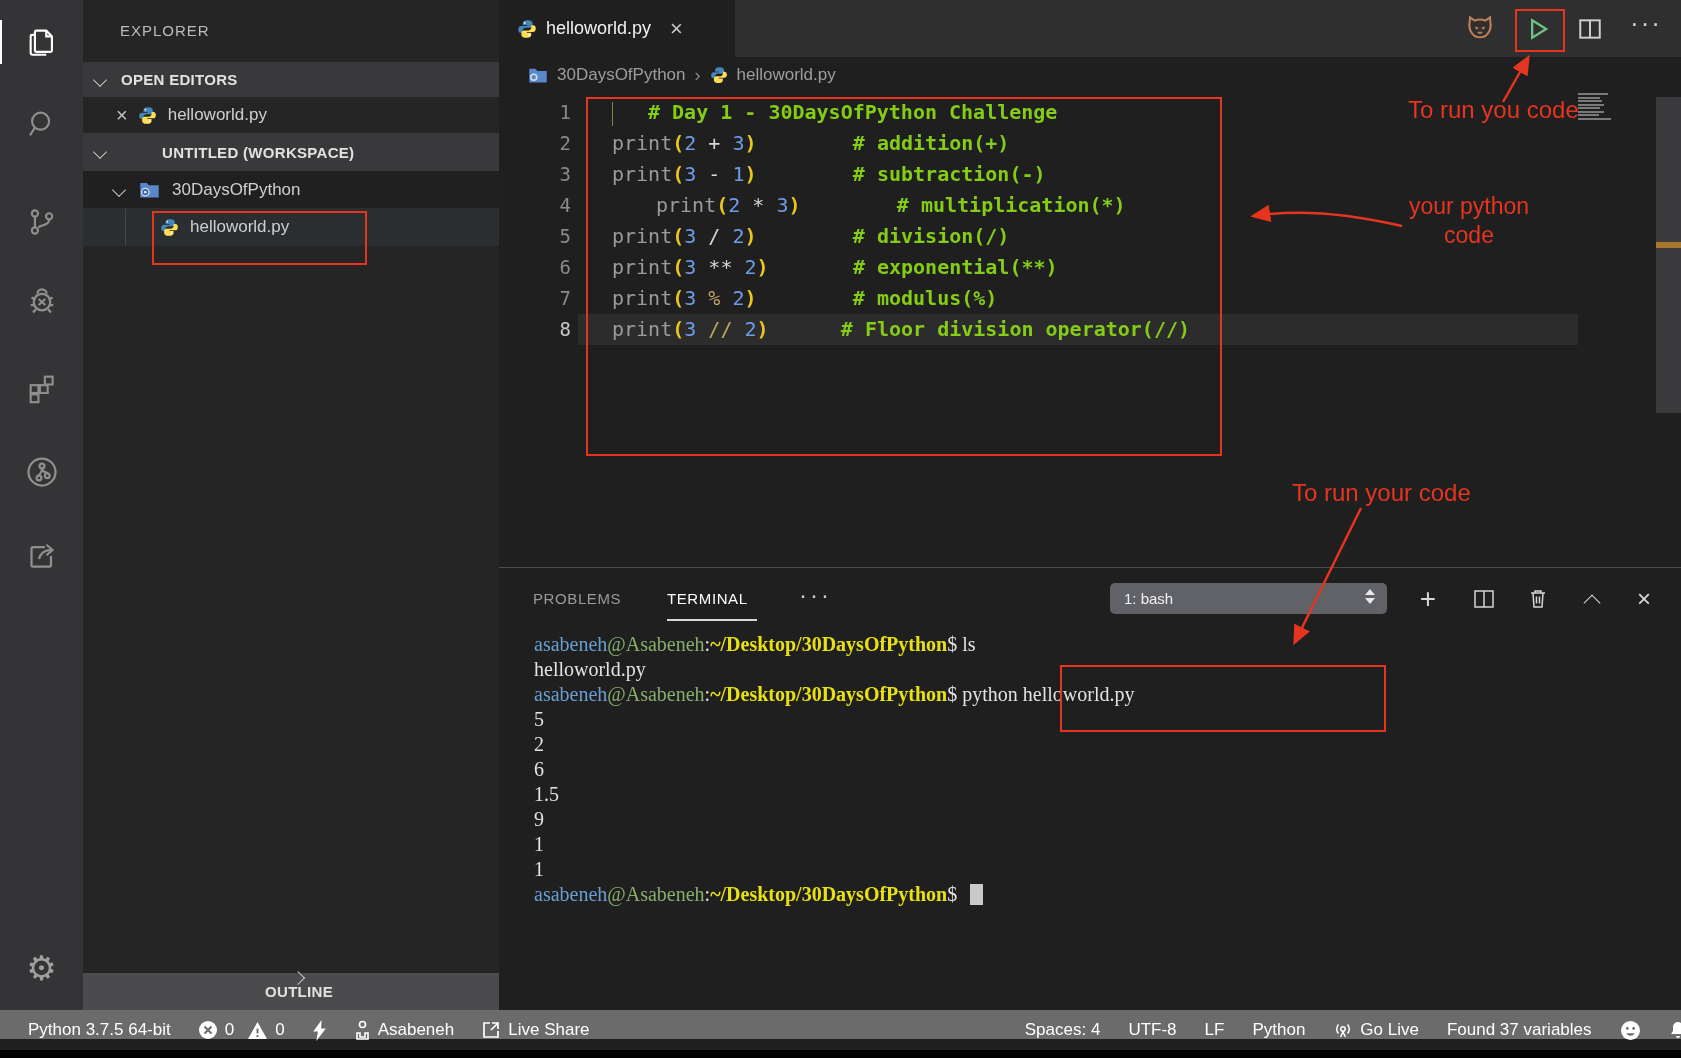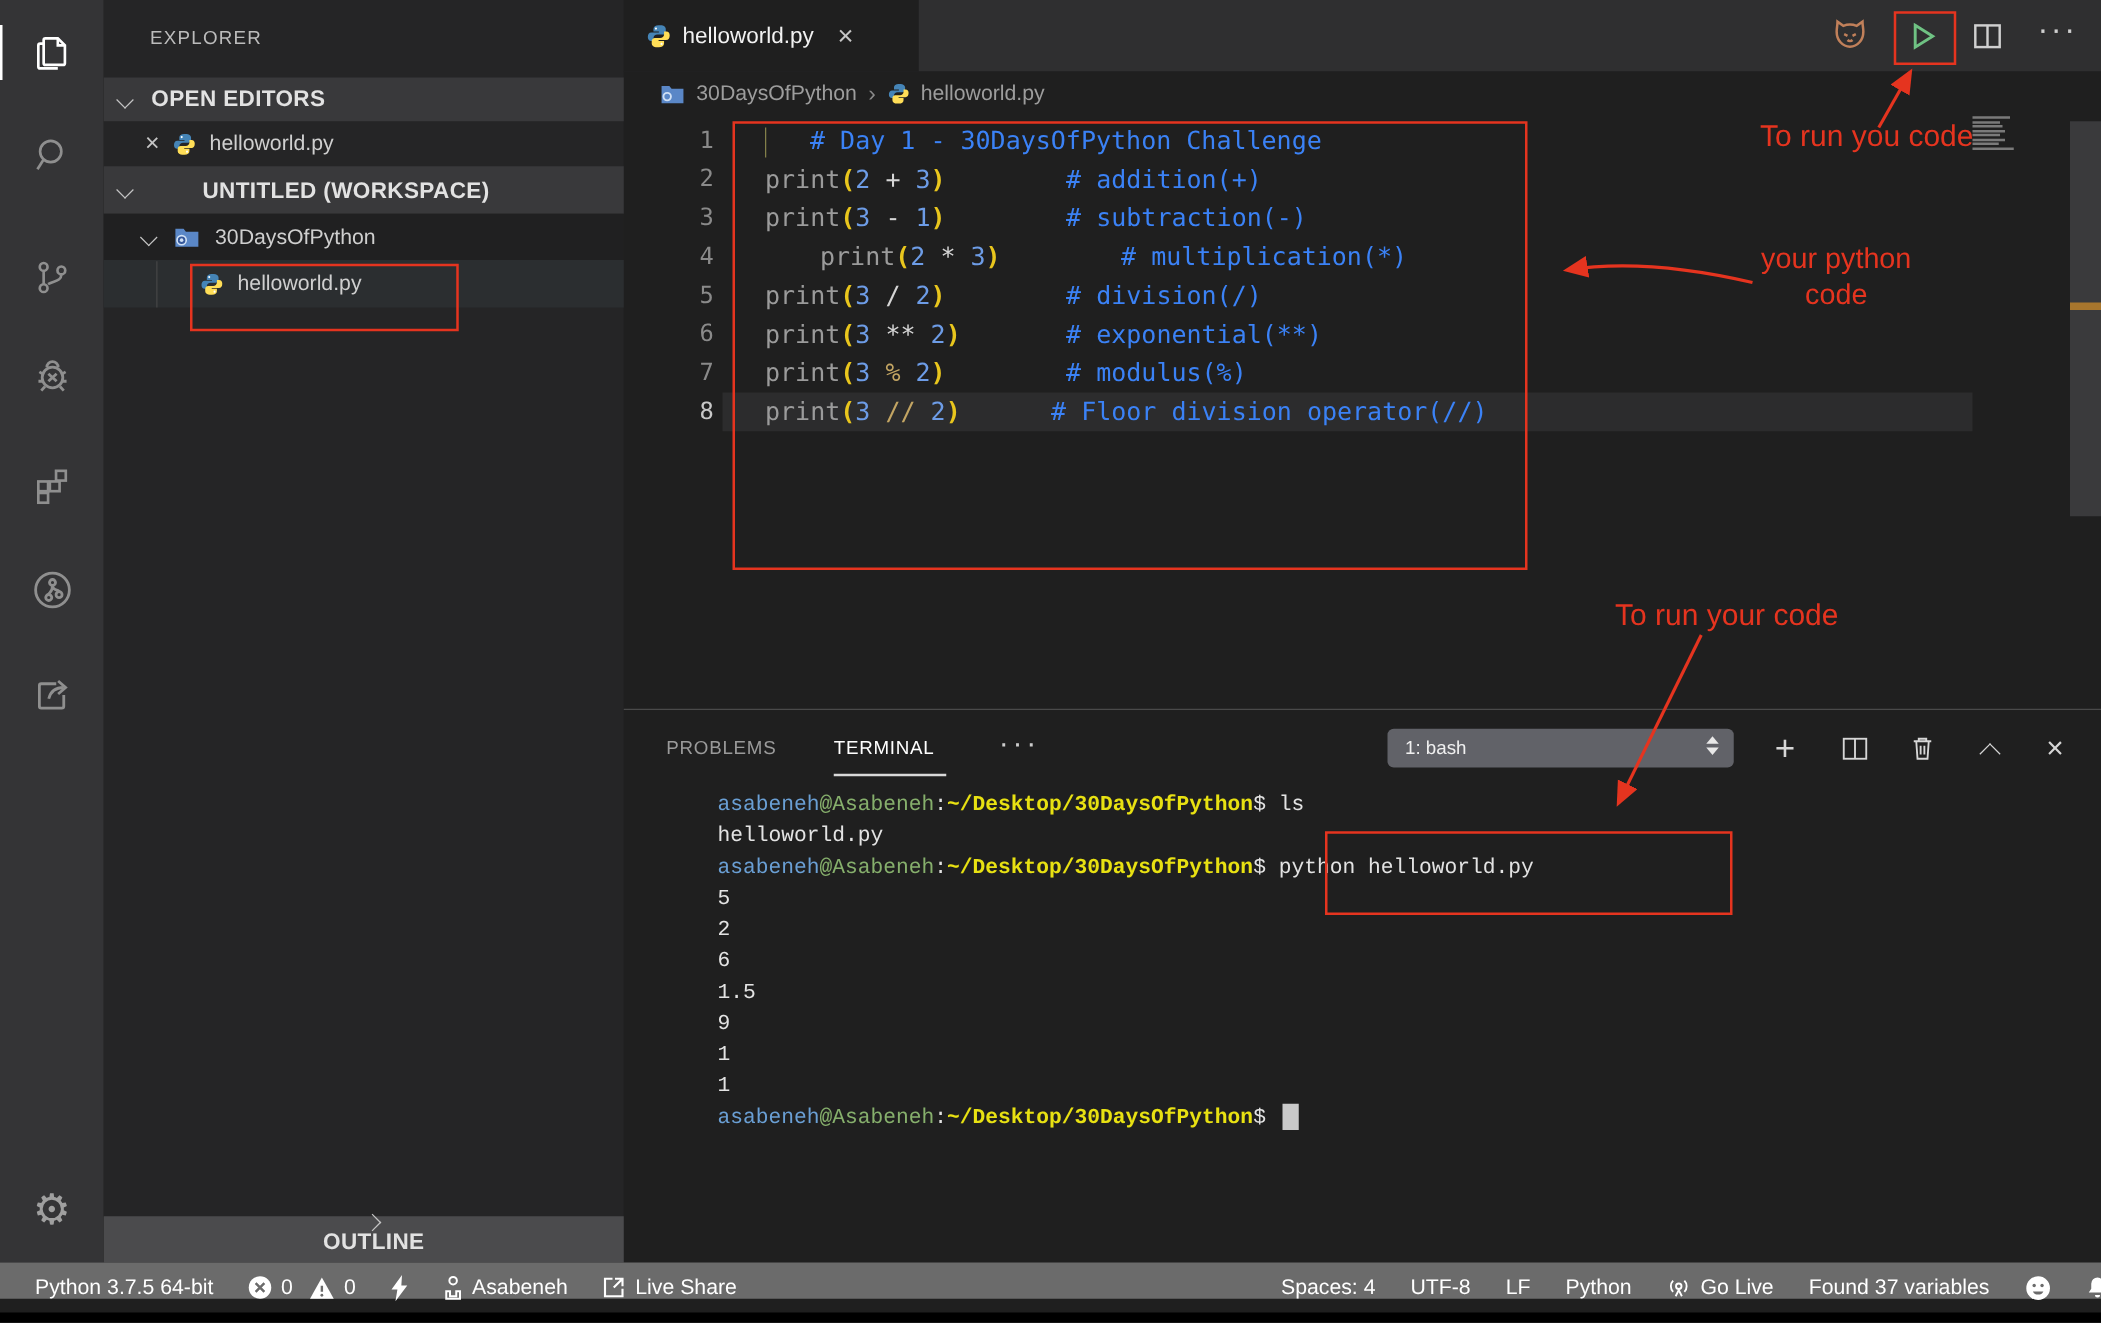--- a/index.html
+++ b/index.html
@@ -11,21 +11,21 @@
   .abar-icon{position:absolute;left:0;width:83px;height:48px;display:flex;align-items:center;justify-content:center;color:#8f8f8f;}
   .abar-icon.active{color:#ffffff;}
   .abar-icon.active::before{content:"";position:absolute;left:0;top:2px;bottom:2px;width:2px;background:#fff;}
   .abar-icon svg{stroke:currentColor;fill:none;stroke-width:1.5;}
   .gearglyph{font-size:34px;color:#9f9f9f;font-family:"DejaVu Sans",sans-serif;}
   
   .sidebar{left:83px;top:0;width:416px;height:1010px;background:#252526;}
   .sb-title{left:120px;top:22px;font-size:15px;letter-spacing:1px;color:#bcbcbc;}
   .sb-band{left:83px;width:416px;background:#39393b;display:flex;align-items:center;}
   .sb-row{left:83px;width:416px;display:flex;align-items:center;}
-  .sb-head-label{font-size:18px;font-weight:bold;color:#e2e2e2;letter-spacing:.3px;}
+  .sb-head-label{font-size:15px;font-weight:bold;color:#e2e2e2;letter-spacing:.3px;}
   .sb-item-label{font-size:17px;color:#cfcfcf;}
   .chv{display:inline-block;width:9px;height:9px;border-right:1.7px solid #c5c5c5;border-bottom:1.7px solid #c5c5c5;}
   .chv.down{transform:rotate(45deg);}
   .chv.right{transform:rotate(-45deg);}
   .chv.up{transform:rotate(-135deg);}
   .closex{color:#c5c5c5;font-size:20px;line-height:20px;}
   .redbox{border:2px solid #e5341f;z-index:30;pointer-events:none;}
   .treeline{left:125px;top:209px;width:1px;height:37px;background:#454545;}
   
   .tabstrip{left:499px;top:0;width:1182px;height:57px;background:#2f2f30;}
@@ -35,42 +35,42 @@
   .breadcrumb{left:499px;top:57px;width:1182px;height:36px;display:flex;align-items:center;gap:9px;padding-left:29px;box-sizing:border-box;}
   .bc-label{font-size:17px;color:#9d9d9d;}
   .bc-sep{font-size:18px;color:#8a8a8a;}
   .lnum{position:absolute;left:499px;width:72px;height:31px;line-height:31px;text-align:right;
         font-family:"DejaVu Sans Mono",monospace;font-size:19px;color:#8a8a8a;}
   .lnum.cur{color:#c8c8c8;}
   .codeline{position:absolute;left:612px;height:31px;line-height:31px;font-family:"DejaVu Sans Mono",monospace;
             font-size:20px;white-space:pre;}
   .iguide{display:inline-block;width:36px;box-sizing:border-box;border-left:1px solid #83804a;height:24px;vertical-align:middle;}
   .tk-fn{color:#9b9b9b;} .tk-paren{color:#e9c61d;font-weight:bold;} .tk-num{color:#6d9ce6;}
-  .tk-op{color:#d6d6d6;} .tk-olive{color:#c3a563;} .tk-comment{color:#3b82f6;} .tk-plain{color:#d6d6d6;}
+  .tk-op{color:#d6d6d6;} .tk-olive{color:#c3a563;} .tk-comment{color:#84cc16;font-weight:bold;} .tk-plain{color:#d6d6d6;}
   .curline{left:578px;top:314px;width:1000px;height:31px;background:#2c2c2d;}
   .minimap{left:1578px;top:93px;width:44px;height:28px;}
   .minimap div{height:2px;margin-bottom:1.5px;background:#9a9a9a;opacity:.75;}
   .scrollstrip{left:1656px;top:97px;width:25px;height:316px;background:#3a3a3c;}
   .scrollmark{left:1656px;top:242px;width:25px;height:6px;background:#a8762d;}
   
   .panel-border{left:499px;top:567px;width:1182px;height:1px;background:#4a4a4a;}
   .ptab{position:absolute;top:590px;font-size:15px;letter-spacing:.6px;}
   .ptab.dim{color:#9a9a9a;}
   .ptab.active{color:#ffffff;}
   .ptab-underline{left:667px;top:619px;width:90px;height:2px;background:#d8d8d8;}
   .pdots{left:799px;top:581px;font-size:24px;color:#cccccc;letter-spacing:3px;}
   .shellsel{left:1110px;top:583px;width:277px;height:31px;background:#616268;border-radius:5px;
             display:flex;align-items:center;padding-left:14px;box-sizing:border-box;font-size:15px;color:#f0f0f0;}
   .spinner{position:absolute;right:12px;top:6px;width:10px;}
   .spinner i{display:block;width:0;height:0;border-left:5px solid transparent;border-right:5px solid transparent;}
   .spinner .t{border-bottom:6px solid #e8e8e8;margin-bottom:3px;}
   .spinner .b{border-top:6px solid #e8e8e8;}
   .picon{position:absolute;top:583px;width:32px;height:31px;display:flex;align-items:center;justify-content:center;color:#d6d6d6;}
   .picon svg{stroke:currentColor;fill:none;stroke-width:1.5;}
-  .tline{height:25px;line-height:25px;font-family:Liberation Mono, monospace;font-size:17px;white-space:pre;margin-left:40px;}
+  .tline{height:25px;line-height:25px;font-family:Liberation Serif, serif;font-size:20px;white-space:pre;}
   .tk-user{color:#6a9fd4;} .tk-host{color:#86af6c;} .tk-punct{color:#e3e3e3;}
   .tk-path{color:#e8e112;font-weight:bold;} .tk-dollar{color:#e3e3e3;} .tk-text{color:#e3e3e3;}
   .tcursor{display:inline-block;width:13px;height:21px;background:#c9c9c9;vertical-align:text-bottom;margin-left:13px;}
   
   .statusbar{left:0;top:1010px;width:1681px;height:29px;background:#6b6b6b;color:#ffffff;font-size:17px;padding-left:48px;}
   .sb-left{position:absolute;left:28px;top:0;height:40px;display:flex;align-items:center;gap:27px;}
   .sb-right{position:absolute;right:26px;top:0;height:40px;display:flex;align-items:center;gap:28px;}
   .sb-item{display:flex;align-items:center;gap:7px;white-space:nowrap;}
   .sb-item svg{display:block;}
   .blackstrip{left:0;top:1050px;width:1681px;height:8px;background:#000;}

